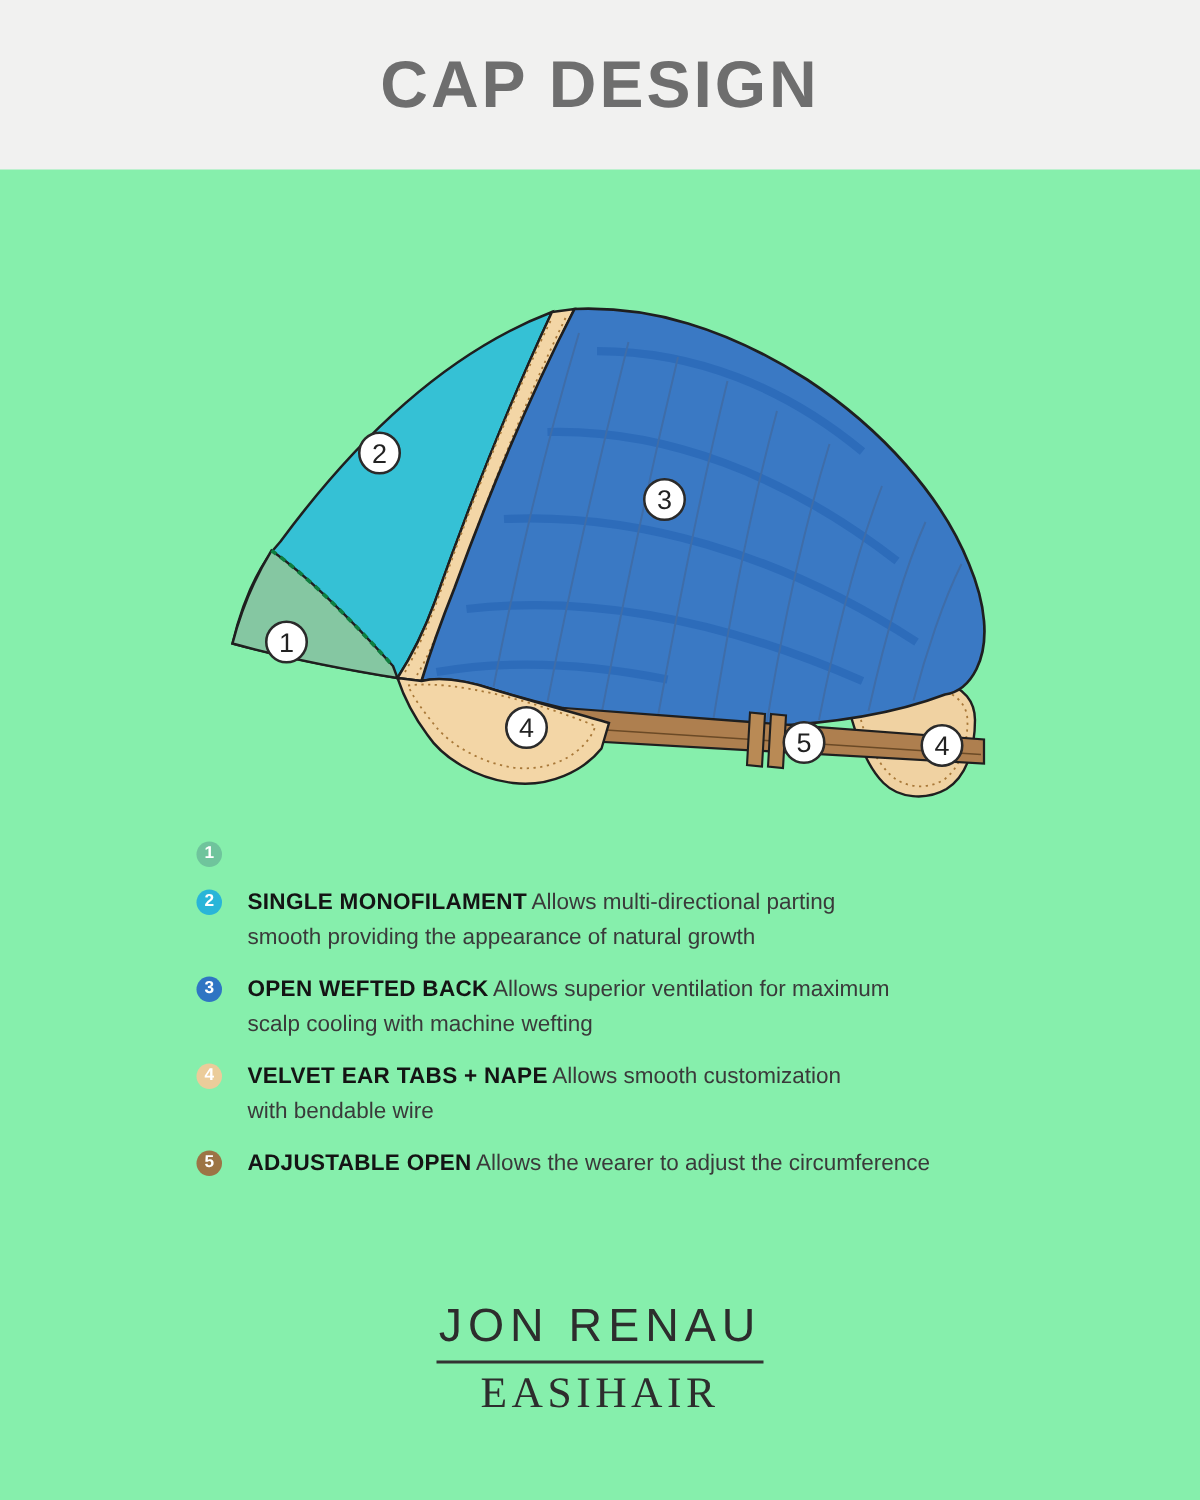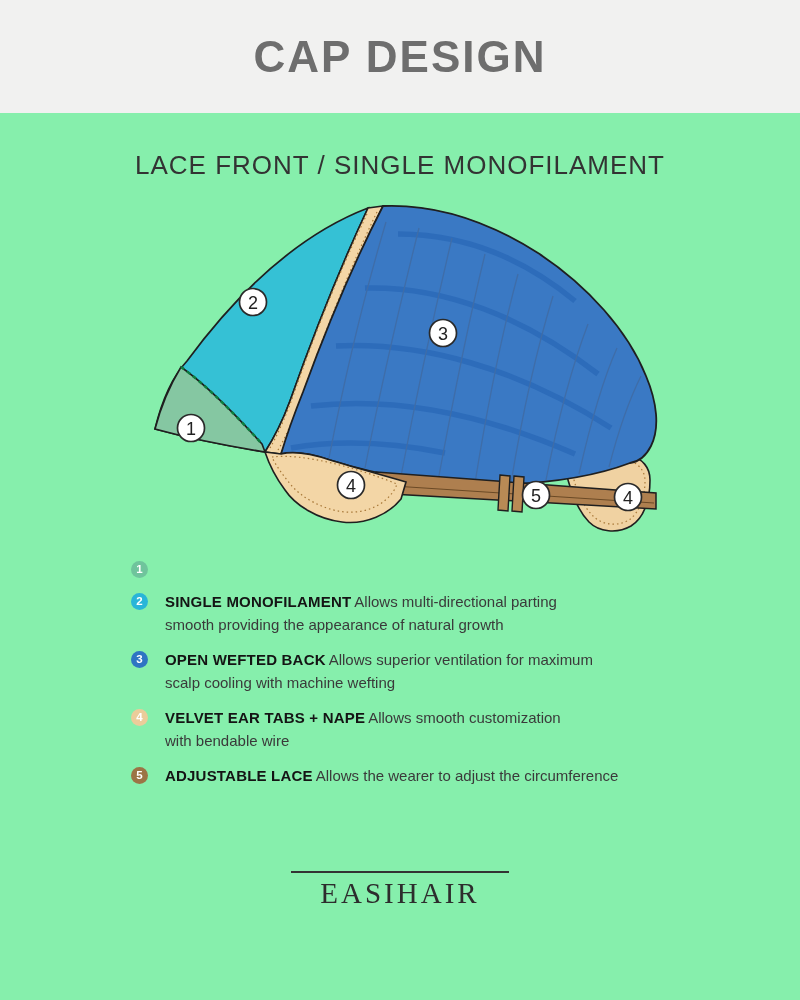--- a/index.html
+++ b/index.html
@@ -46,21 +46,20 @@
 </style>
 </head>
 <body>
 
 <div class="page">
 
   <div class="header">
     <h1>CAP DESIGN</h1>
   </div>
 
-  <div class="subtitle">LACE FRONT / SINGLE MONOFILAMENT</div>
 
   <div class="diagram">
     <svg width="524" height="348" viewBox="0 0 524 348">
 
       <path d="M425,262 C445,256 468,255 485,259 C500,262 507,272 507,284
                C507,304 501,322 488,330 C474,338 456,336 446,326
                C436,316 429,298 425,284 C423,277 423,269 425,262 Z" stroke="#1f1f1f" stroke-width="1.6" fill="#f0d2a2"></path>
       <path d="M430,267 C448,261 470,260 484,264 C496,267 502,275 502,285
                C502,302 496,317 486,324 C474,331 459,329 450,320
                C441,311 434,296 431,284 Z" fill="none" stroke="#a87838" stroke-width="1.2" stroke-dasharray="1.5,3"></path>
@@ -155,22 +154,23 @@
       <p><b>OPEN WEFTED BACK</b><span class="desc">Allows superior ventilation for maximum
 scalp cooling  with machine wefting</span></p>
     </li>
     <li>
       <span class="dot" style="background: rgb(235, 204, 154);">4</span>
       <p><b>VELVET EAR TABS + NAPE</b><span class="desc">Allows smooth customization
 with bendable wire</span></p>
     </li>
     <li>
       <span class="dot" style="background: rgb(156, 116, 69);">5</span>
-      <p><b>ADJUSTABLE LACE</b><span class="desc">Allows the wearer to adjust the circumference</span></p>
+      <p><b>ADJUSTABLE OPEN</b><span class="desc">Allows the wearer to adjust the circumference</span></p>
     </li>
   </ul>
 
   <div class="logo">
+    <div class="logo-top">JON RENAU</div>
     <div class="logo-rule"></div>
     <div class="logo-bottom">EASIHAIR</div>
   </div>
 
 </div>
 
 </body></html>

